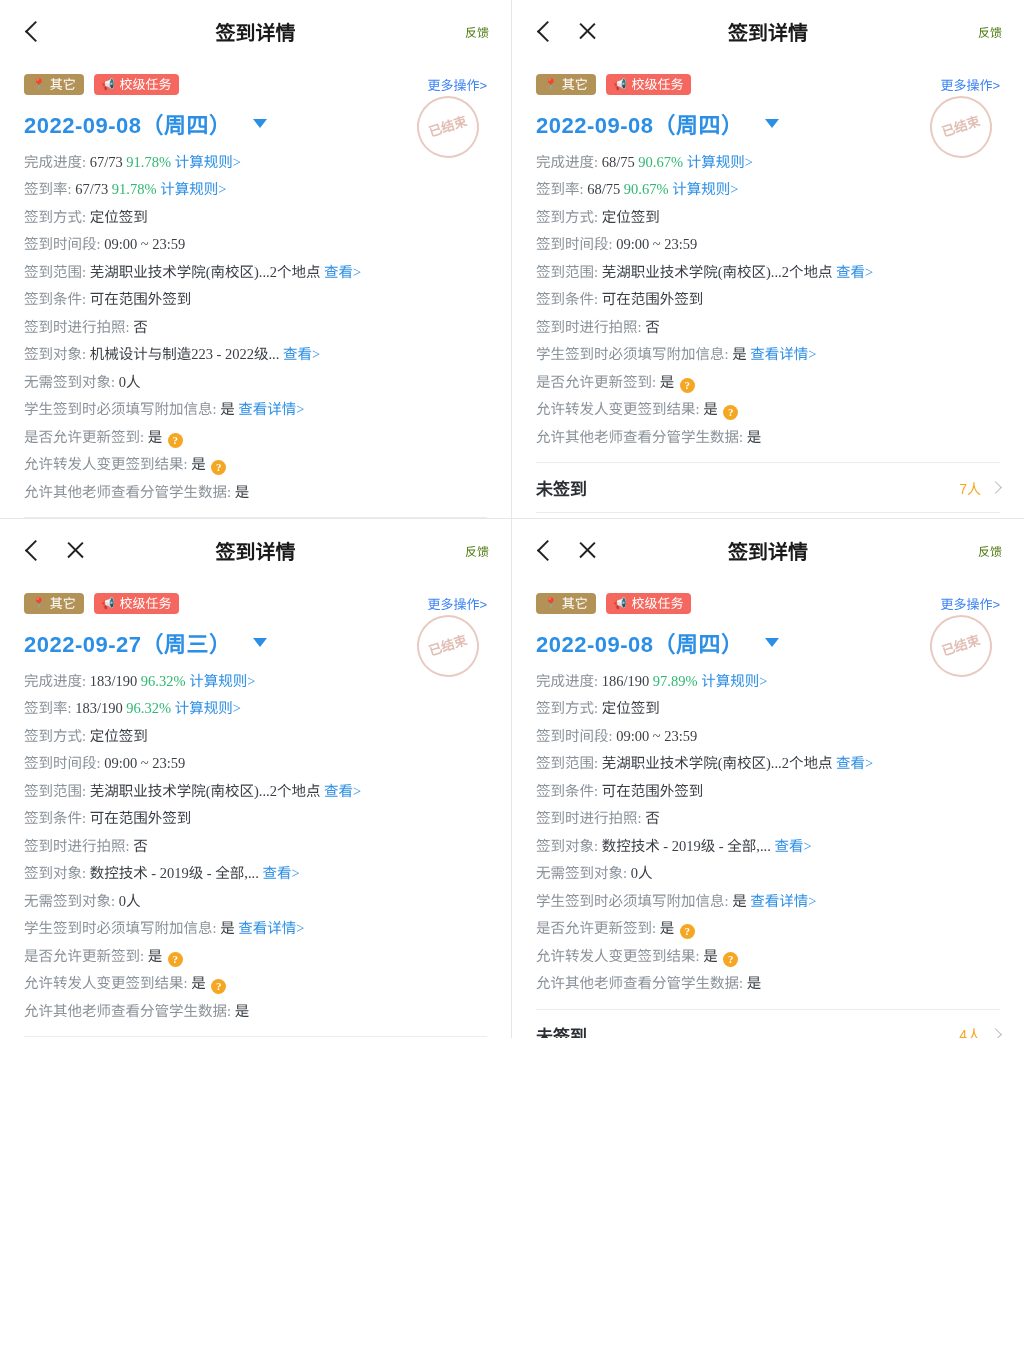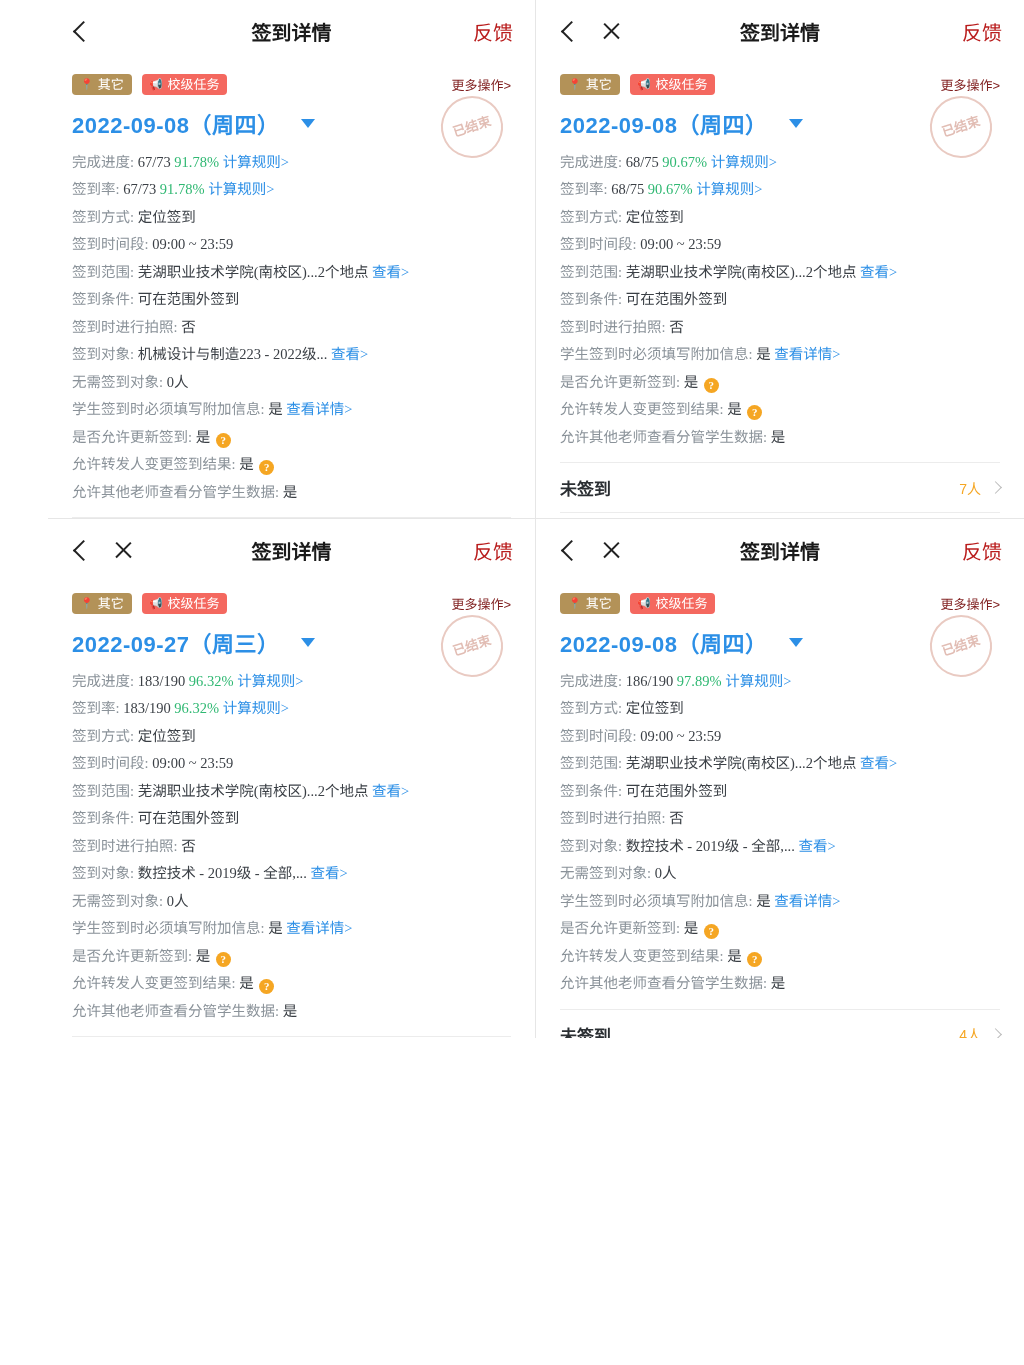--- a/index.html
+++ b/index.html
@@ -10,21 +10,21 @@
   }
   body {
     width: 1024px; height: 1365px;
     position: relative;
     overflow: hidden;
   }
   .grid {
     display: grid;
     grid-template-columns: 1fr 1fr;
     grid-template-rows: 1fr 1fr;
-    width: 1024px; height: 1038px; padding-left: 48px;
+    width: 1024px; height: 1038px;
   }
   .panel {
     position: relative;
     overflow: hidden;
     background: #fff;
     padding: 0;
   }
   .panel.sep-right { border-right: 1px solid #e6e6e6; }
   .panel.sep-bottom { border-bottom: 1px solid #e6e6e6; }
 
@@ -73,22 +73,22 @@
     position: absolute;
     left: 0; right: 0;
     text-align: center;
     font-size: 20px;
     font-weight: bold;
     color: #1a1a1a;
     pointer-events: none;
   }
   .nav-right {
     margin-left: auto;
-    color: #b91c1c;
-    font-size: 20px;
+    color: #4d7c0f;
+    font-size: 12px;
     z-index: 2;
   }
 
   
   .card {
     margin: 0 24px;
     padding-top: 12px;
     position: relative;
   }
   .tag-row {
@@ -105,21 +105,21 @@
     color: #fff;
     border-radius: 4px;
     padding: 4px 8px;
     line-height: 1;
   }
   .tag-other { background: #b39258; }
   .tag-school { background: #f4685f; }
   .tag-ico { font-size: 11px; }
   .more-ops {
     margin-left: auto;
-    color: #7f1d1d;
+    color: #3b82f6;
     font-size: 13px;
   }
   .date-row {
     display: flex;
     align-items: center;
     gap: 21px;
     margin: 4px 0 12px 0;
   }
   .date-text {
     font-size: 22px;

